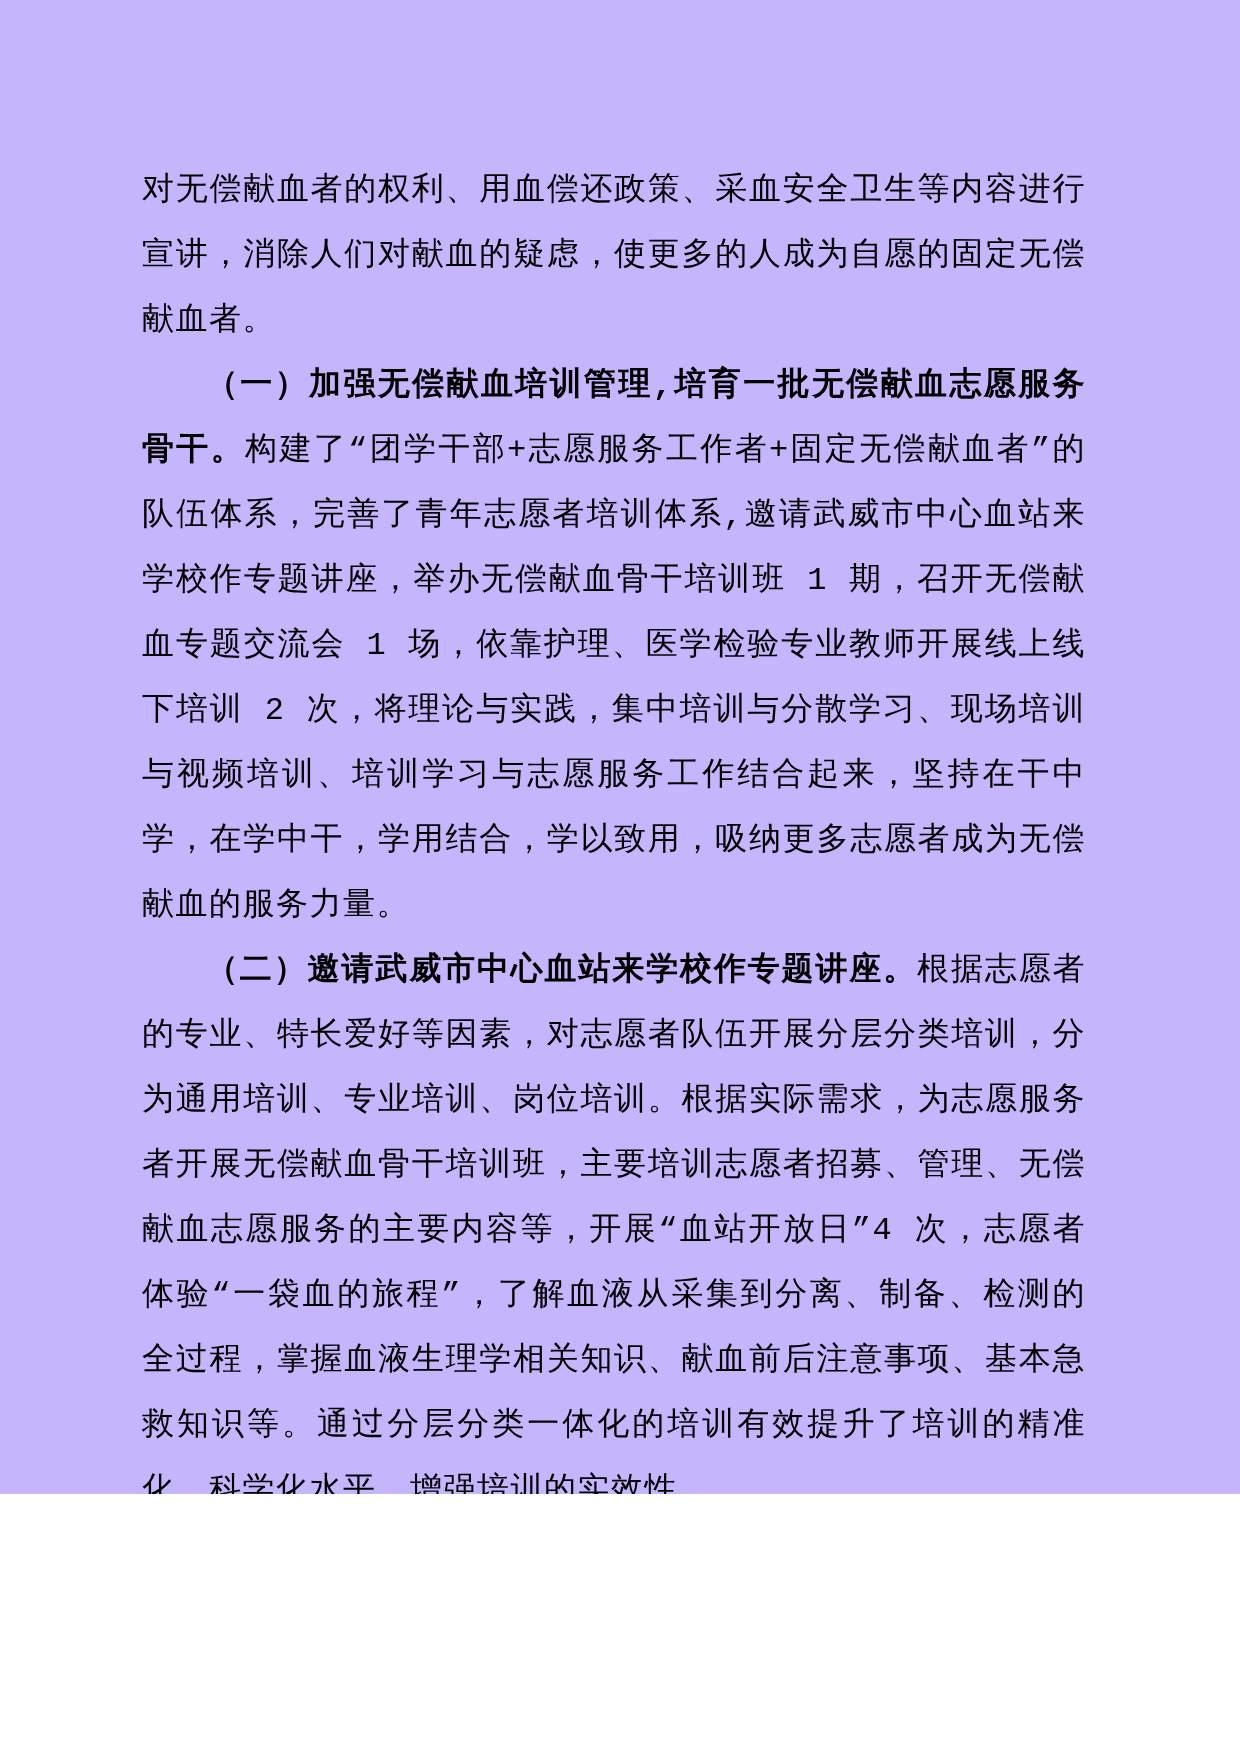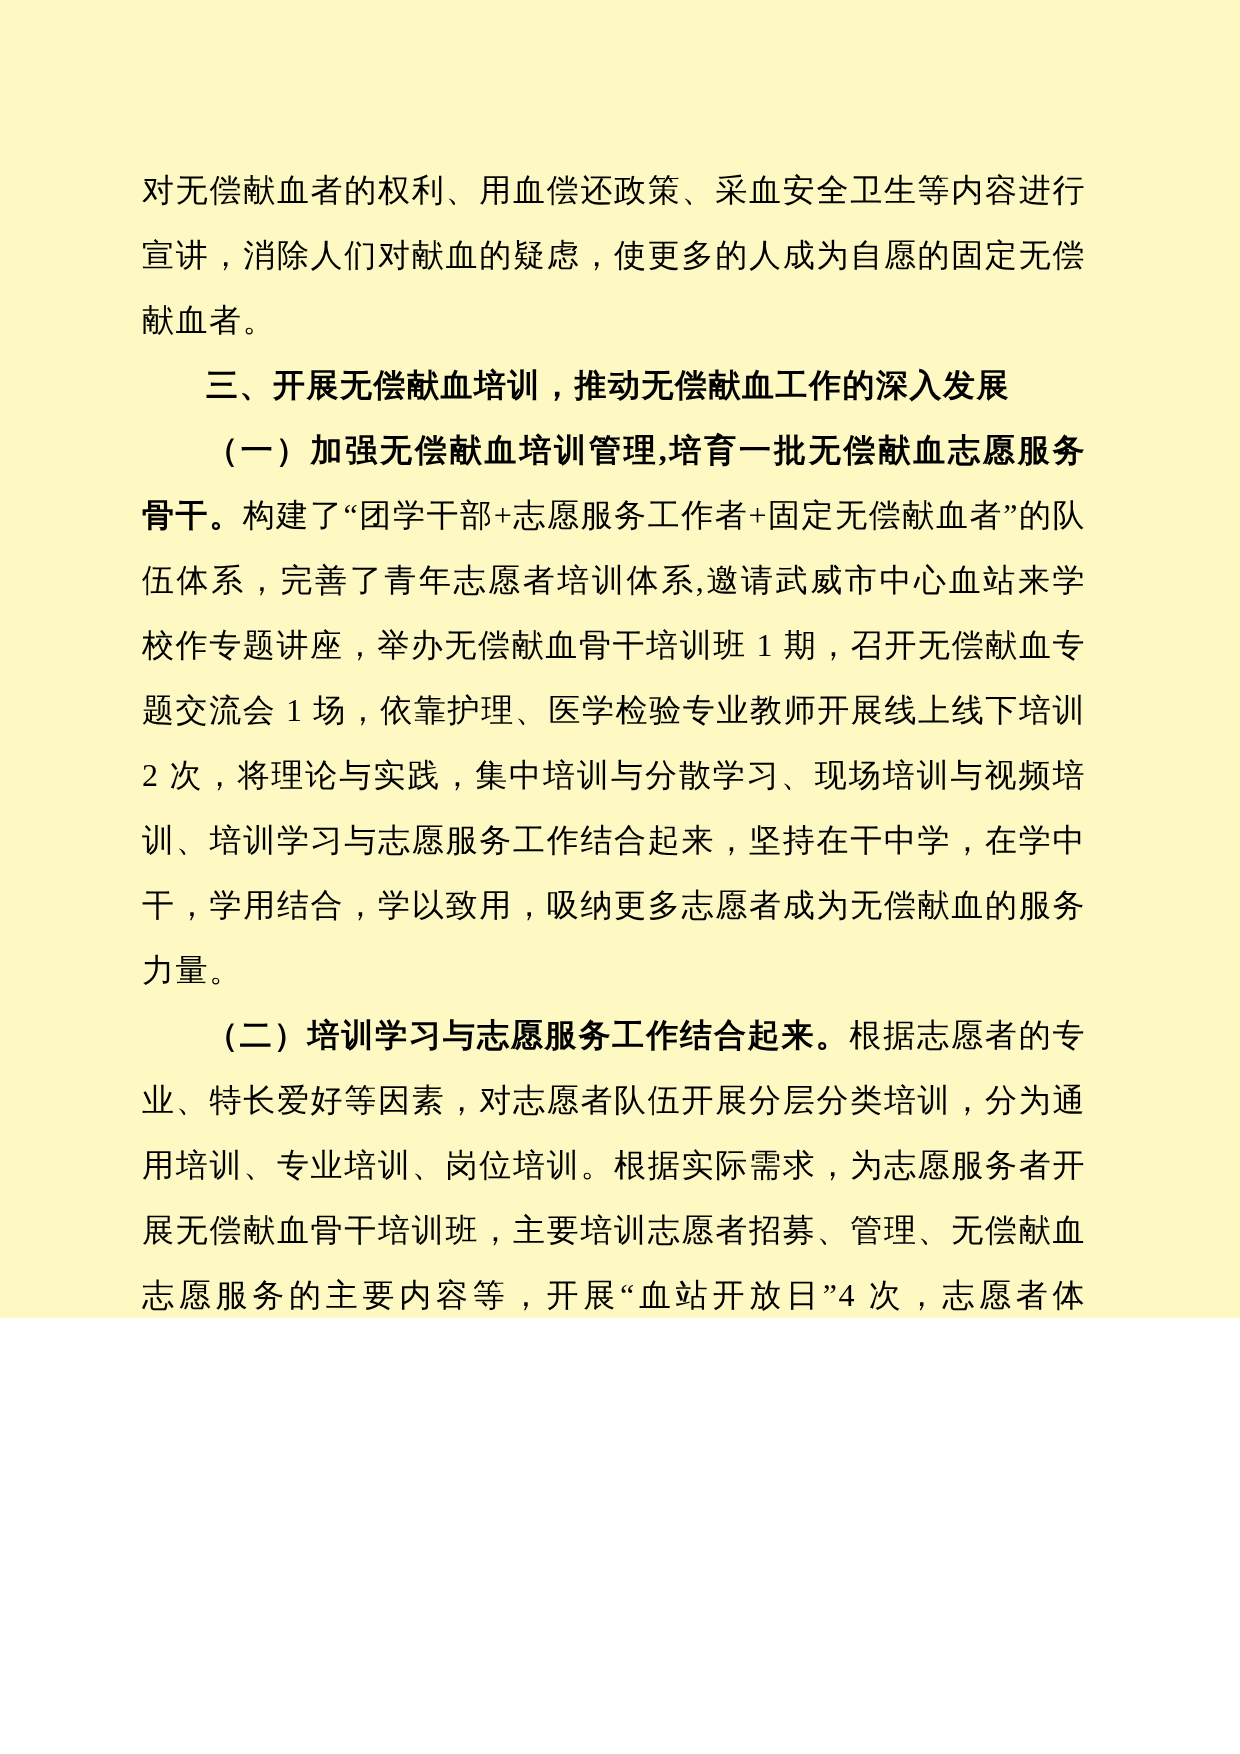--- a/index.html
+++ b/index.html
@@ -3,24 +3,24 @@
 <meta charset="utf-8">
 <style>
   html, body {
     margin: 0;
     padding: 0;
     background: #ffffff;
   }
   .page {
     position: relative;
     width: 1240px;
-    height: 1318px;
-    background: #fef9c3;
+    height: 1494px;
+    background: #c4b5fd;
     overflow: hidden;
-    font-family: Liberation Serif, serif;
+    font-family: Liberation Mono, monospace;
     color: #000000;
   }
   .content {
     position: absolute;
     left: 142px;
     top: 158px;
     width: 944px;
   }
   .para {
     margin: 0;
@@ -53,22 +53,21 @@
   }
 </style>
 </head>
 <body>
 
 <div class="page">
   <div class="content">
 
     <p class="para">对无偿献血者的权利、用血偿还政策、采血安全卫生等内容进行宣讲，消除人们对献血的疑虑，使更多的人成为自愿的固定无偿献血者。</p>
 
-    <p class="para indent section-heading">三、开展无偿献血培训，推动无偿献血工作的深入发展</p>
 
     <p class="para indent"><span class="lead-bold">（一）加强无偿献血培训管理,培育一批无偿献血志愿服务骨干。</span><span>构建了“团学干部+志愿服务工作者+固定无偿献血者”的队伍体系，完善了青年志愿者培训体系,邀请武威市中心血站来学校作专题讲座，举办无偿献血骨干培训班 1 期，召开无偿献血专题交流会 1 场，依靠护理、医学检验专业教师开展线上线下培训 2 次，将理论与实践，集中培训与分散学习、现场培训与视频培训、培训学习与志愿服务工作结合起来，坚持在干中学，在学中干，学用结合，学以致用，吸纳更多志愿者成为无偿献血的服务力量。</span></p>
 
-    <p class="para indent"><span class="lead-bold">（二）培训学习与志愿服务工作结合起来。</span><span>根据志愿者的专业、特长爱好等因素，对志愿者队伍开展分层分类培训，分为通用培训、专业培训、岗位培训。根据实际需求，为志愿服务者开展无偿献血骨干培训班，主要培训志愿者招募、管理、无偿献血志愿服务的主要内容等，开展“血站开放日”4 次，志愿者体验“一袋血的旅程”，了解血液从采集到分离、制备、检测的全过程，掌握血液生理学相关知识、献血前后注意事项、基本急救知识等。通过分层分类一体化的培训有效提升了培训的精准化、科学化水平，增强培训的实效性。</span></p>
+    <p class="para indent"><span class="lead-bold">（二）邀请武威市中心血站来学校作专题讲座。</span><span>根据志愿者的专业、特长爱好等因素，对志愿者队伍开展分层分类培训，分为通用培训、专业培训、岗位培训。根据实际需求，为志愿服务者开展无偿献血骨干培训班，主要培训志愿者招募、管理、无偿献血志愿服务的主要内容等，开展“血站开放日”4 次，志愿者体验“一袋血的旅程”，了解血液从采集到分离、制备、检测的全过程，掌握血液生理学相关知识、献血前后注意事项、基本急救知识等。通过分层分类一体化的培训有效提升了培训的精准化、科学化水平，增强培训的实效性。</span></p>
 
   </div>
 
   <div class="page-footer">- 3 -</div>
 </div>
 
 </body></html>

